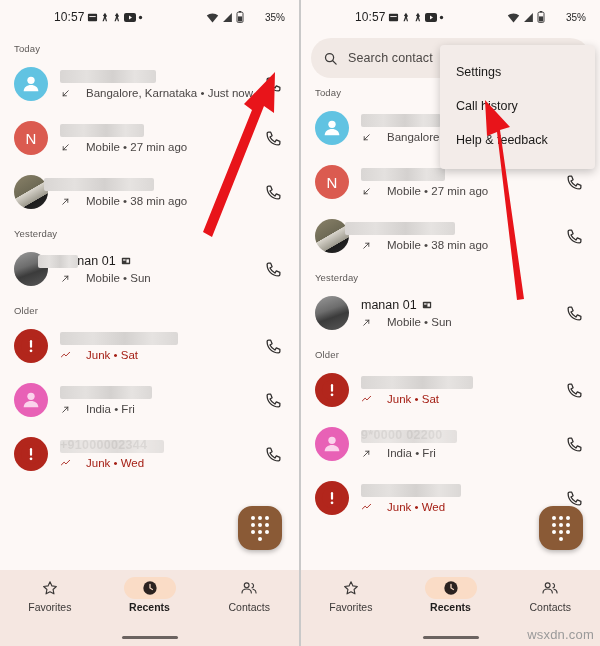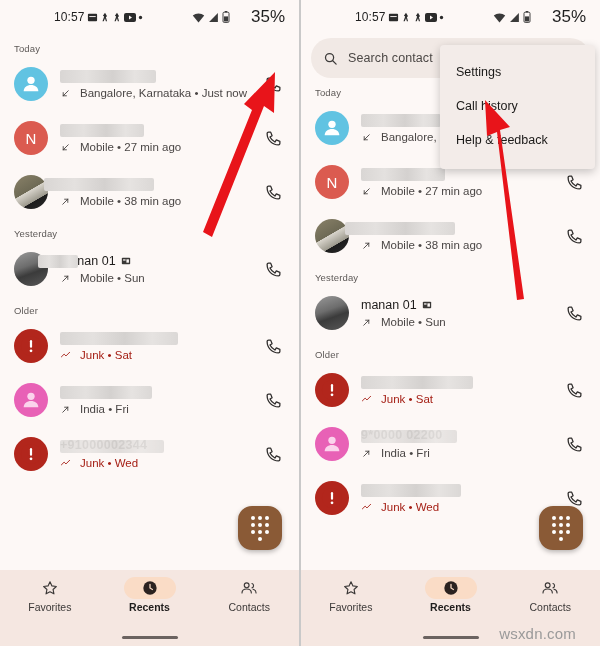--- a/index.html
+++ b/index.html
@@ -33,21 +33,21 @@
   .statusbar {
     height: 34px;
     display: flex; align-items: center;
     padding: 0 14px 0 0;
     font-size: 11.5px; color: #2b2b2b;
     position: relative;
   }
   .sb-left { display: flex; align-items: center; gap: 2px; margin-left: 54px; }
   .sb-time { font-size: 12px; letter-spacing: .1px; color: #1f1f1f; }
   .sb-right { display: flex; align-items: center; gap: 3px; margin-left: auto; }
-  .sb-pct { font-size: 17px; color: #1f1f1f; margin-left: 18px; }
+  .sb-pct { font-size: 10px; color: #1f1f1f; margin-left: 18px; }
   .ico { display: inline-block; line-height: 0; }
 
   
   .searchbar {
     position: relative;
     margin: 4px 10px 0 10px;
     height: 40px;
     background: #f1e9e5;
     border-radius: 22px;
     display: flex; align-items: center;
@@ -95,21 +95,21 @@
   }
   .row-body { flex: 1; margin-left: 12px; min-width: 0; }
   .name-line { display: flex; align-items: center; gap: 5px; height: 14px; }
   .redact {
     height: 13px; border-radius: 2px;
     background: linear-gradient(90deg,#d9d6d4 0%,#e4e1df 28%,#d4d1cf 55%,#e6e3e1 78%,#dbd8d6 100%);
     filter: blur(.6px);
   }
   .name-txt { font-size: 12.5px; color: #1f1d1c; white-space: nowrap; }
   .sub-line {
-    display: flex; align-items: center; gap: 9px;
+    display: flex; align-items: center; gap: 15px;
     margin-top: 4px;
     font-size: 11.5px; color: #4a4645;
     white-space: nowrap;
   }
   .sub-line.junk { color: #a52016; }
   .call-btn { width: 24px; height: 24px; display: flex; align-items: center; justify-content: center; }
   .ghost-num {
     position: absolute;
     font-size: 12.5px; color: #7c7875;
     letter-spacing: .3px;
@@ -173,22 +173,22 @@
   .popup-item {
     font-size: 12.5px; color: #1a1918;
     padding: 10px 0 10px 16px;
     white-space: nowrap;
   }
 
   
   .arrow-layer { position: absolute; inset: 0; pointer-events: none; z-index: 28; }
 
   .watermark {
-    position: absolute; right: 24px; bottom: 4px;
-    font-size: 15px; color: #9a9a9a;
+    position: absolute; right: 6px; bottom: 4px;
+    font-size: 13px; color: #9a9a9a;
     letter-spacing: .2px;
     z-index: 40;
   }
 </style>
 </head>
 <body>
 
 <div id="stage">
 
   <div class="panel left">

